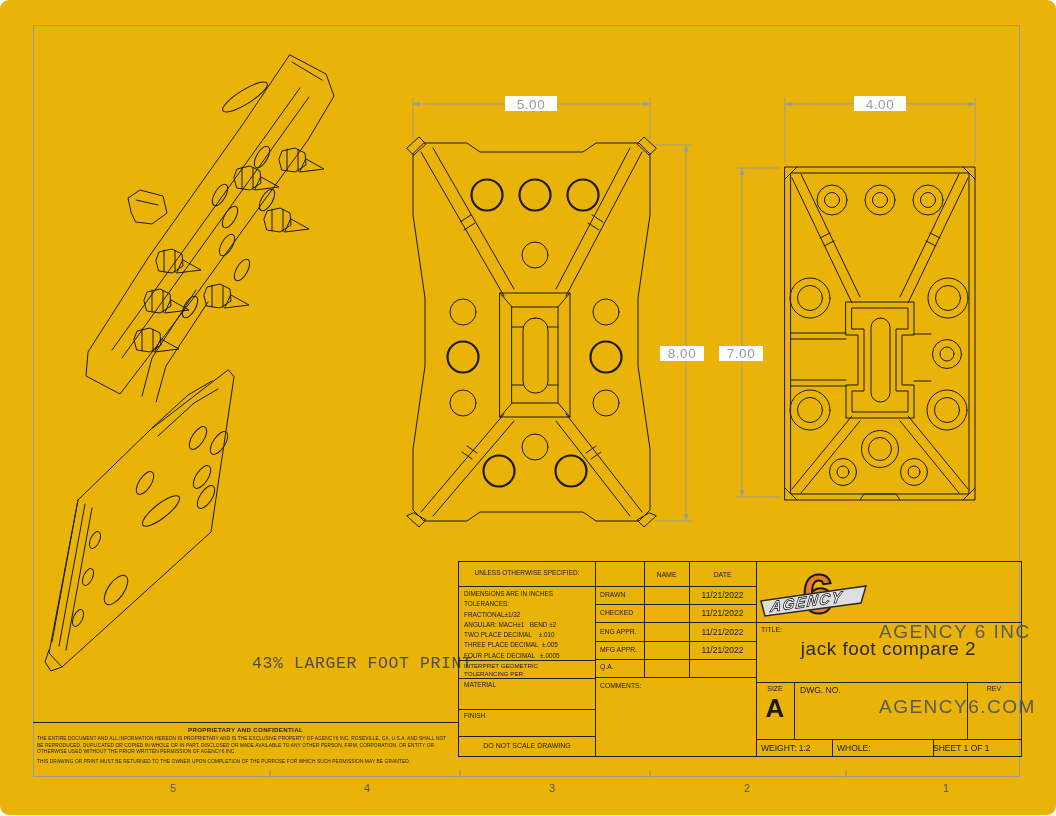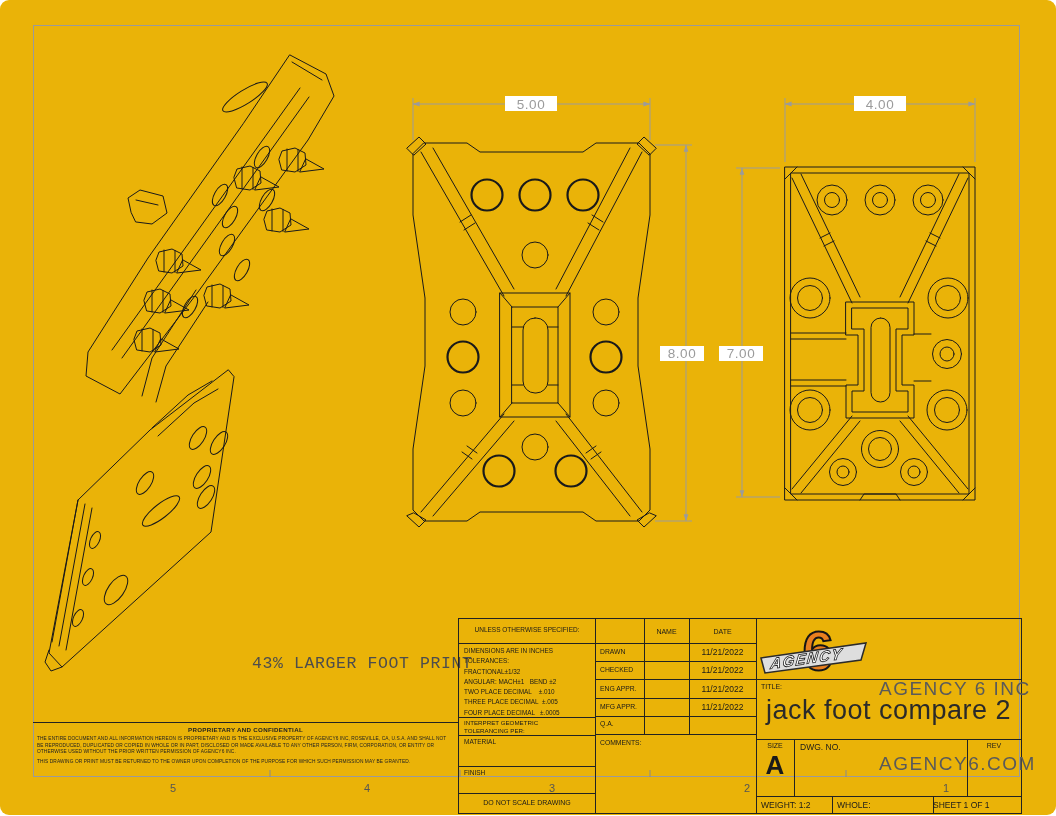--- a/index.html
+++ b/index.html
@@ -10,32 +10,32 @@
   svg{position:absolute;left:0;top:0;}
   .ln{stroke:#1a1a1a;stroke-width:1;fill:none;stroke-linejoin:round;stroke-linecap:round;}
   .bold{stroke-width:2.2;}
   .dim{stroke:#9b9b9b;stroke-width:1;fill:none;}
   .dimtxt{fill:#9b9b9b;font-size:13.5px;letter-spacing:.5px;font-family:"Liberation Sans",sans-serif;}
   .zone{position:absolute;top:782px;width:24px;text-align:center;font-size:11px;color:#555;}
   .annot{position:absolute;left:252px;top:647px;color:#4d4d4d;}
   .annot .eq{font-size:17px;line-height:18px;letter-spacing:.4px;}
   .annot .big{font-size:16.5px;margin-top:7px;letter-spacing:.6px;font-family:Liberation Mono, monospace;}
   
-  .tb{position:absolute;left:458px;top:618px;width:562px;height:194px;
+  .tb{position:absolute;left:458px;top:561px;width:562px;height:194px;
       border:1px solid #222;box-sizing:content-box;color:#1a1a1a;}
   .tb .vl,.tb .hl{position:absolute;background:#222;}
   .tb .vl{width:1px;} .tb .hl{height:1px;}
   .cell{position:absolute;white-space:pre;}
   .c65{font-size:6.5px;} .c6{font-size:6.2px;line-height:8px;} .c7{font-size:7px;}
   .c85{font-size:8.5px;}
   .tol{font-size:6.4px;line-height:10.3px;white-space:pre;}
   .rowlab{font-size:6.8px;}
   .datecell{font-size:8.5px;text-align:center;}
   .company{font-size:19px;line-height:25px;color:#5a5a5a;letter-spacing:1.5px;}
-  .title{font-size:27px;color:#2a2a2a;text-align:center;letter-spacing:.5px;}
+  .title{font-size:19px;color:#2a2a2a;text-align:center;letter-spacing:.5px;}
   .sizeA{font-size:26px;font-weight:bold;text-align:center;}
   
   .prop{position:absolute;left:33px;top:722px;width:425px;height:55px;
         border-top:1px solid #222;box-sizing:border-box;color:#222;}
   .prop .ph{font-size:6.2px;text-align:center;margin-top:3px;letter-spacing:.3px;font-weight:bold;}
   .prop .pb{font-size:4.8px;line-height:6.6px;margin:3px 4px 0 4px;letter-spacing:.1px;}
 </style>
 </head>
 <body>
 

